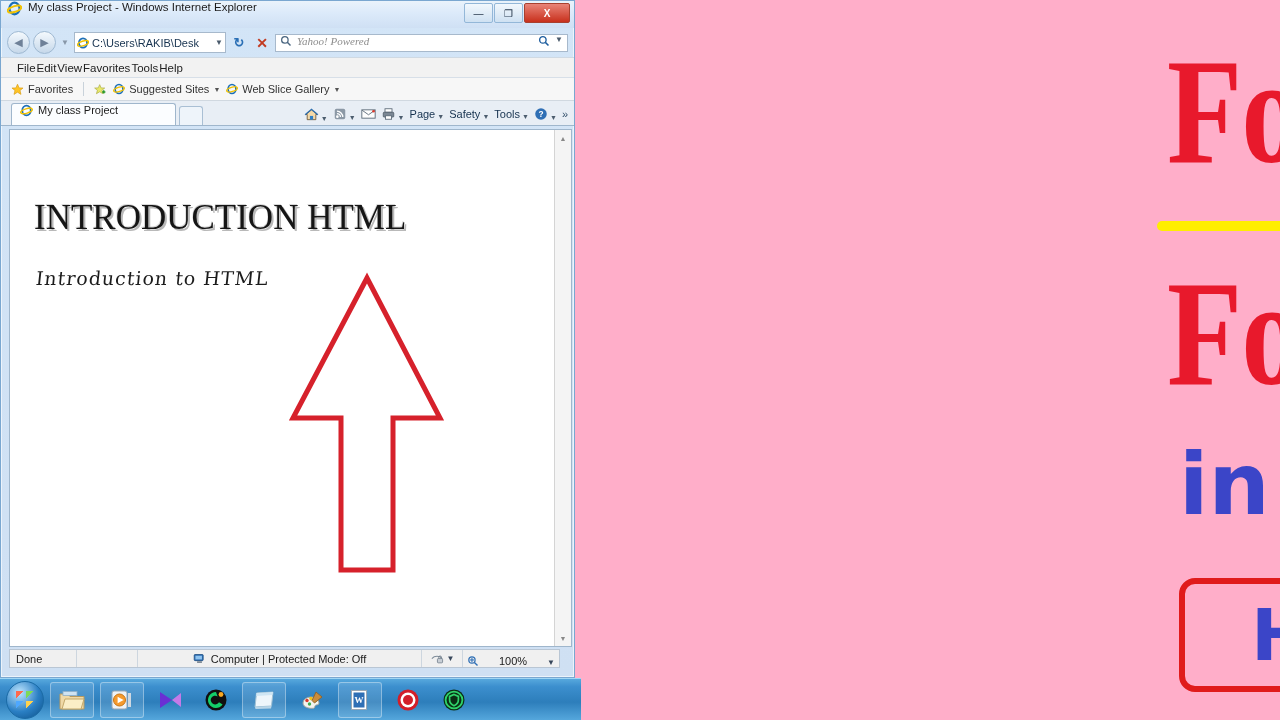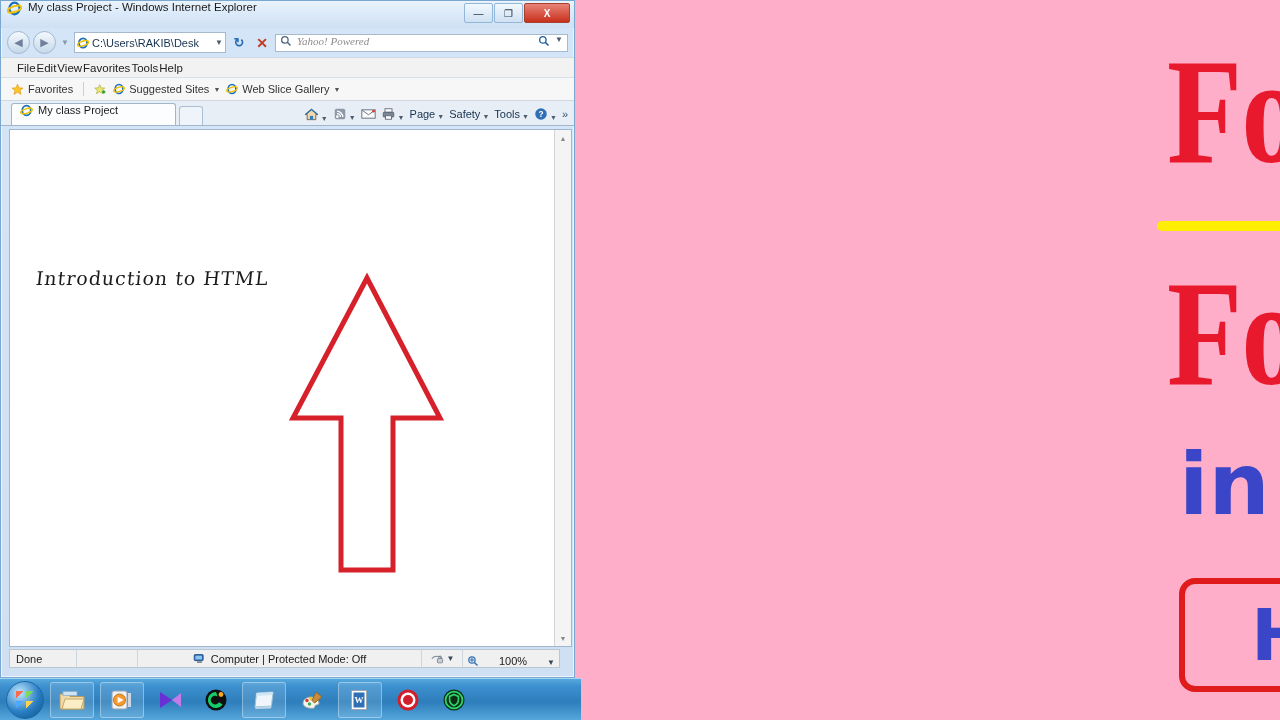--- a/index.html
+++ b/index.html
@@ -299,20 +299,21 @@
             <circle cx="8" cy="8" r="6.6" fill="#2f6fb5"></circle>
             <text x="8" y="11.6" font-size="9.5" font-family="Liberation Sans, sans-serif" font-weight="bold" fill="#fff" text-anchor="middle">?</text>
           </svg>
           <span class="car">▼</span>
         </div>
         <span style="font-size:11px;color:#33506b">»</span>
       </div>
     </div>
 
     <div class="pagearea">
+      <div class="doc-l2">INTRODUCTION HTML</div>
       <div class="doc-l3">Introduction to HTML</div>
 
       <svg class="arrow-svg" width="180" height="310">
         <polygon points="102,8 175,148 128,148 128,300 76,300 76,148 28,148" fill="none" stroke="#d6212b" stroke-width="5" stroke-linejoin="miter"></polygon>
       </svg>
 
       <div class="vscroll">
         <div class="arw">▲</div>
         <div class="arw bot">▼</div>
       </div>

